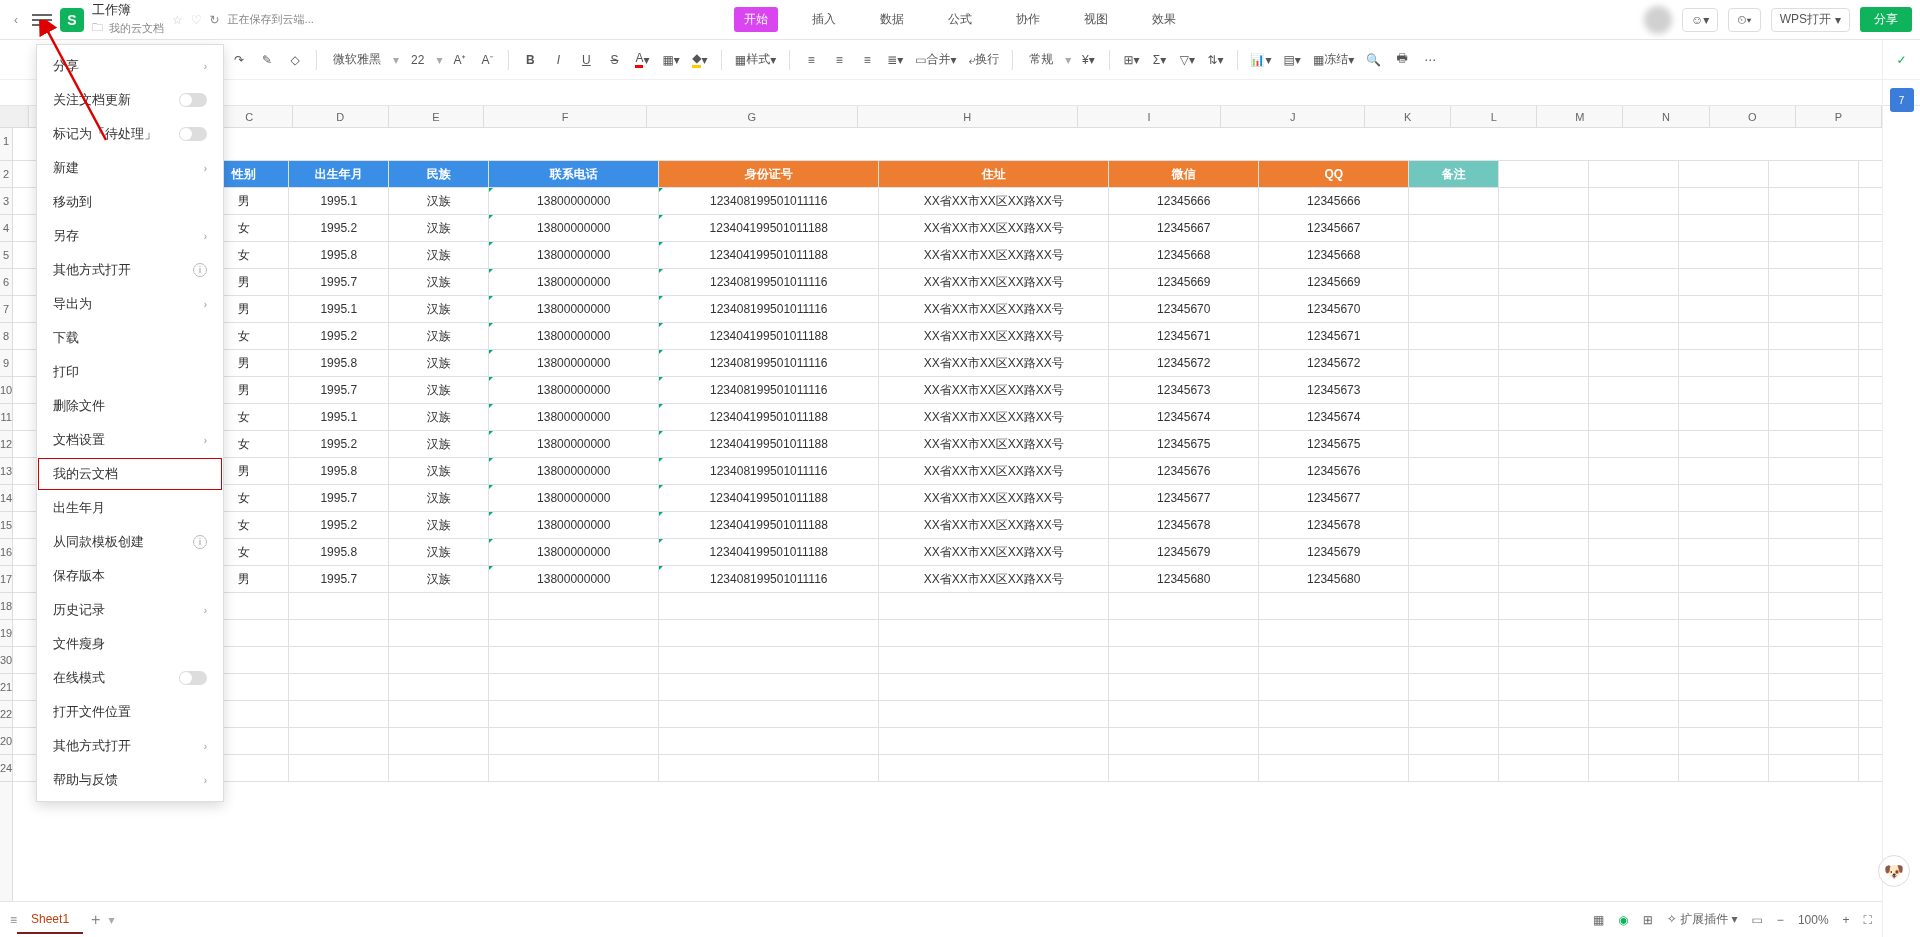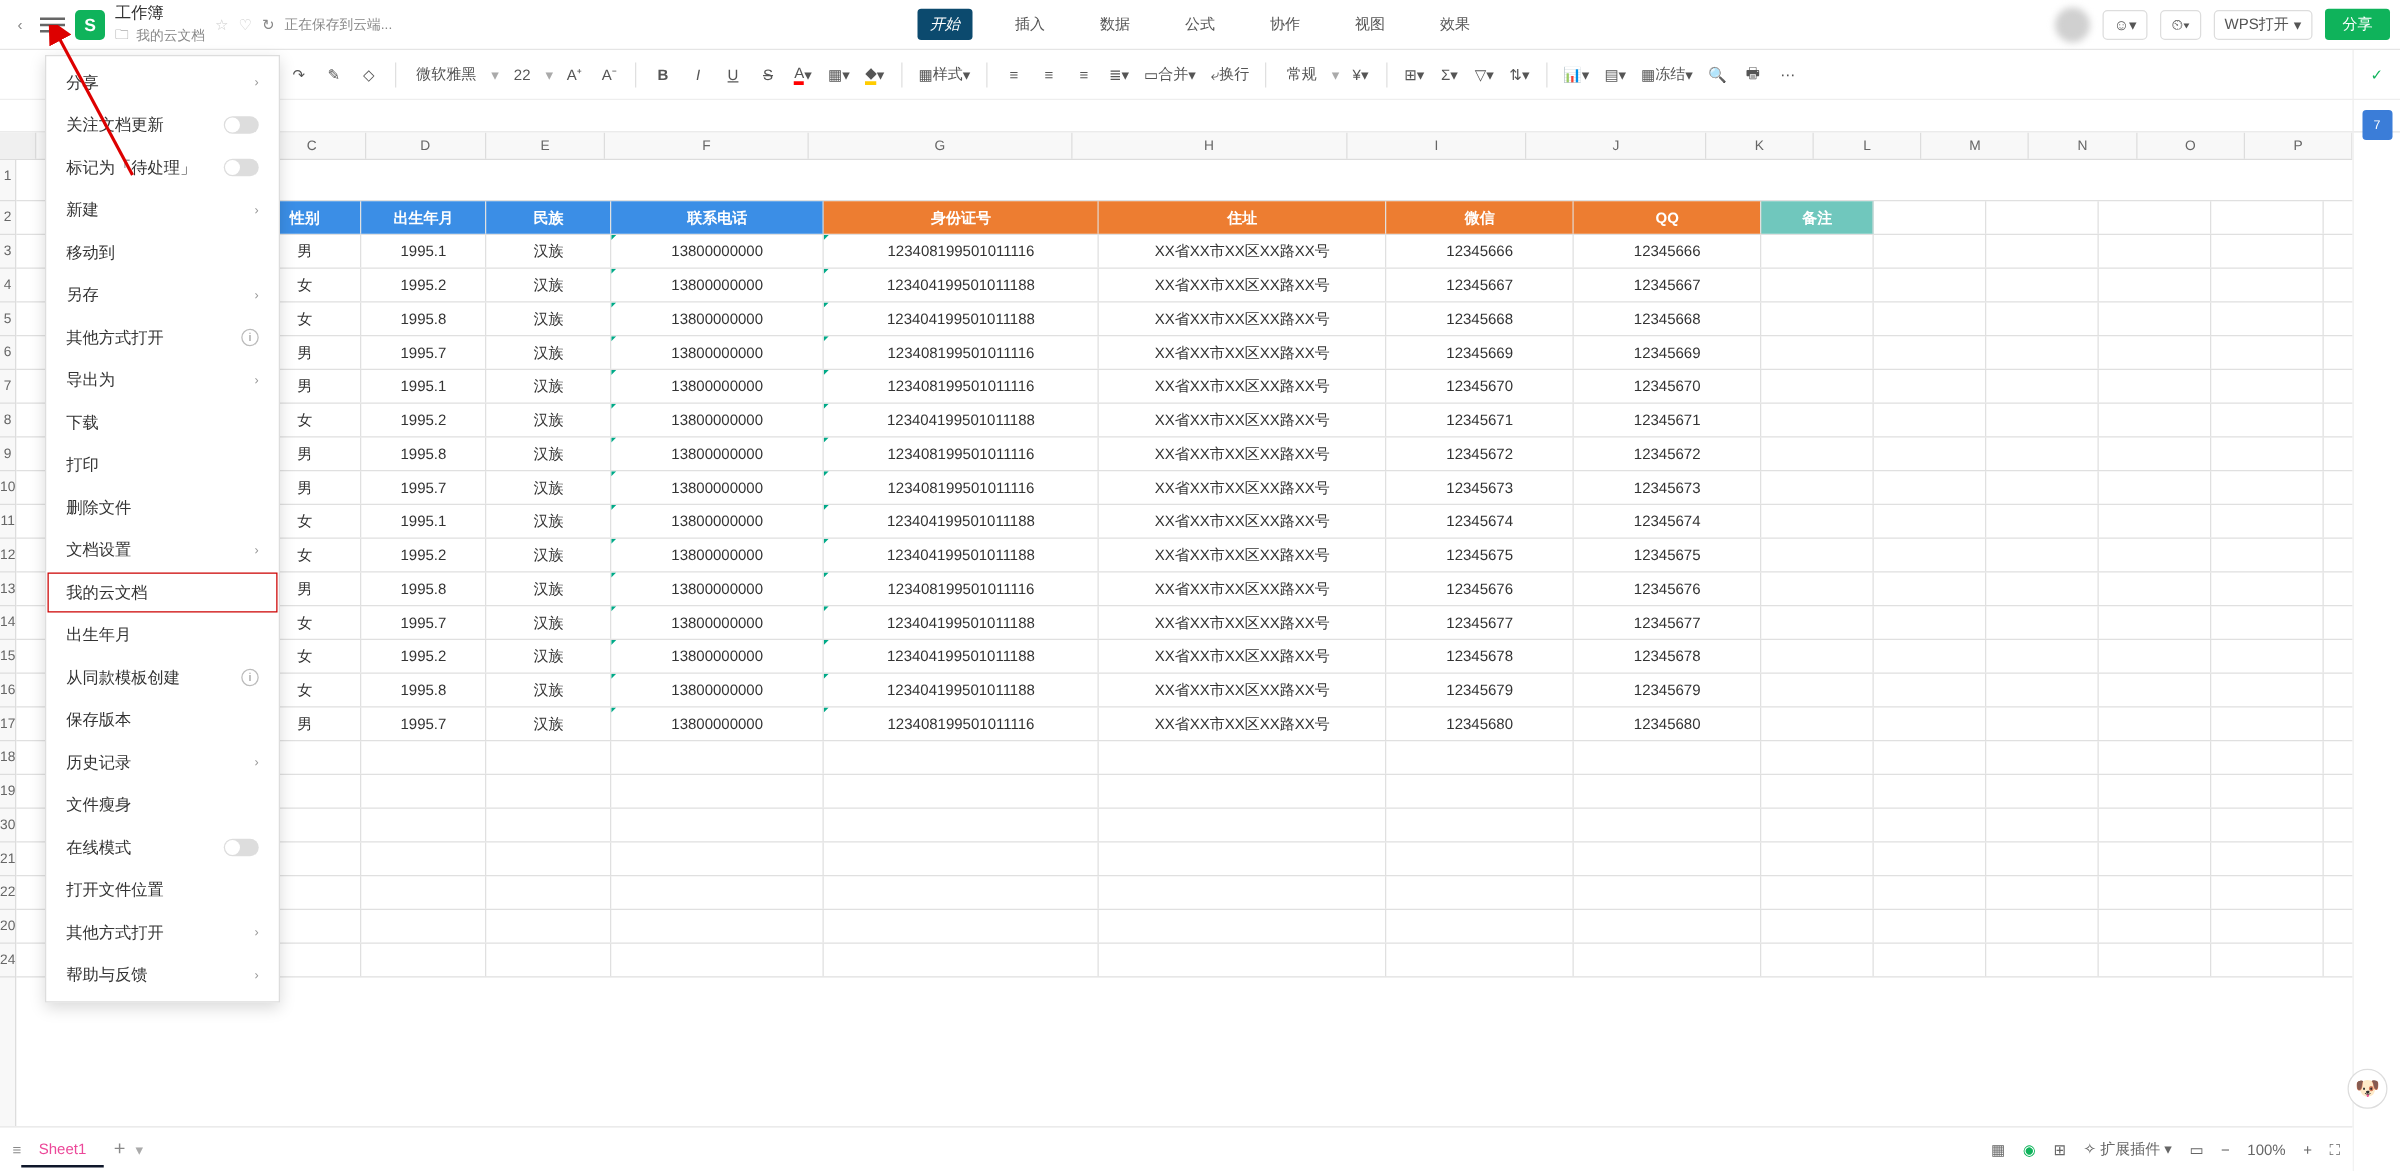--- a/index.html
+++ b/index.html
@@ -10,21 +10,21 @@
 .header-left { display: flex; align-items: center; gap: 8px; flex: 0 0 auto; }
 .nav-arrow { width: 16px; height: 16px; color: #888; display: flex; align-items: center; justify-content: center; cursor: pointer; }
 .hamburger { width: 20px; height: 20px; display: flex; flex-direction: column; justify-content: center; gap: 3px; cursor: pointer; }
 .hamburger span { height: 2px; background: #666; }
 .app-icon { width: 24px; height: 24px; background: #0fb35b; border-radius: 4px; color: #fff; display: flex; align-items: center; justify-content: center; font-weight: bold; font-size: 14px; }
 .doc-title { font-size: 13px; color: #333; }
 .doc-sub { display: flex; align-items: center; gap: 6px; color: #888; font-size: 11px; }
 .header-star { color: #ccc; }
 .header-tabs { display: flex; gap: 24px; margin: 0 auto; position: absolute; left: 50%; transform: translateX(-50%); }
 .header-tab { padding: 4px 10px; color: #555; cursor: pointer; border-radius: 3px; }
-.header-tab.active { background: #0c4a6e; color: #fff; font-style: italic; }
+.header-tab.active { background: #d946ef; color: #fff; }
 .header-right { display: flex; align-items: center; gap: 10px; margin-left: auto; }
 .avatar { width: 28px; height: 28px; border-radius: 50%; background: #d0d0d0; filter: blur(3px); }
 .hr-btn { padding: 2px 8px; border: 1px solid #ddd; border-radius: 4px; color: #555; display: flex; align-items: center; gap: 4px; cursor: pointer; height: 24px; }
 .share-btn { background: #0fb35b; color: #fff; padding: 4px 14px; border-radius: 3px; cursor: pointer; }
 
 
 .toolbar { display: flex; align-items: center; height: 40px; padding: 0 8px; gap: 6px; color: #555; border-bottom: 1px solid #eee; }
 .tb-sep { width: 1px; height: 20px; background: #e0e0e0; margin: 0 4px; }
 .tb-btn { min-width: 22px; height: 24px; display: flex; align-items: center; justify-content: center; cursor: pointer; padding: 0 3px; border-radius: 3px; }
 .tb-text { padding: 0 6px; }
@@ -68,21 +68,21 @@
 .hdr-orange { background: #ed7d31; color: #fff; font-weight: bold; }
 .hdr-teal { background: #70c7bd; color: #fff; font-weight: bold; }
 .green-tick::before { content: ''; position: absolute; top: 0; left: 0; border-style: solid; border-width: 4px 4px 0 0; border-color: #0a8 transparent transparent transparent; }
 
 
 .right-panel { position: absolute; right: 0; top: 40px; bottom: 0; width: 38px; border-left: 1px solid #eee; display: flex; flex-direction: column; align-items: center; padding-top: 8px; gap: 16px; }
 .rp-icon { width: 24px; height: 24px; display: flex; align-items: center; justify-content: center; cursor: pointer; border-radius: 4px; }
 
 
 .bottom-bar { position: absolute; bottom: 0; left: 0; right: 38px; height: 36px; border-top: 1px solid #e5e5e5; display: flex; align-items: center; padding: 0 10px; background: #fff; }
-.sheet-tab { padding: 6px 14px; color: #ec4899; border-bottom: 2px solid #0f172a; cursor: pointer; }
+.sheet-tab { padding: 6px 14px; color: #c2410c; border-bottom: 2px solid #7f1d1d; cursor: pointer; }
 .add-sheet { padding: 0 8px; color: #888; cursor: pointer; font-size: 16px; }
 .bb-right { margin-left: auto; display: flex; align-items: center; gap: 14px; color: #666; }
 .bb-icon { cursor: pointer; }
 
 
 .mascot { position: absolute; right: 10px; bottom: 50px; width: 32px; height: 32px; border-radius: 50%; background: #fff; border: 1px solid #ddd; display: flex; align-items: center; justify-content: center; font-size: 16px; }
 
 
 .cw-c { width: 90px; } .cw-d { width: 100px; } .cw-e { width: 100px; } .cw-f { width: 170px; }
 .cw-g { width: 220px; } .cw-h { width: 230px; } .cw-i { width: 150px; } .cw-j { width: 150px; }

